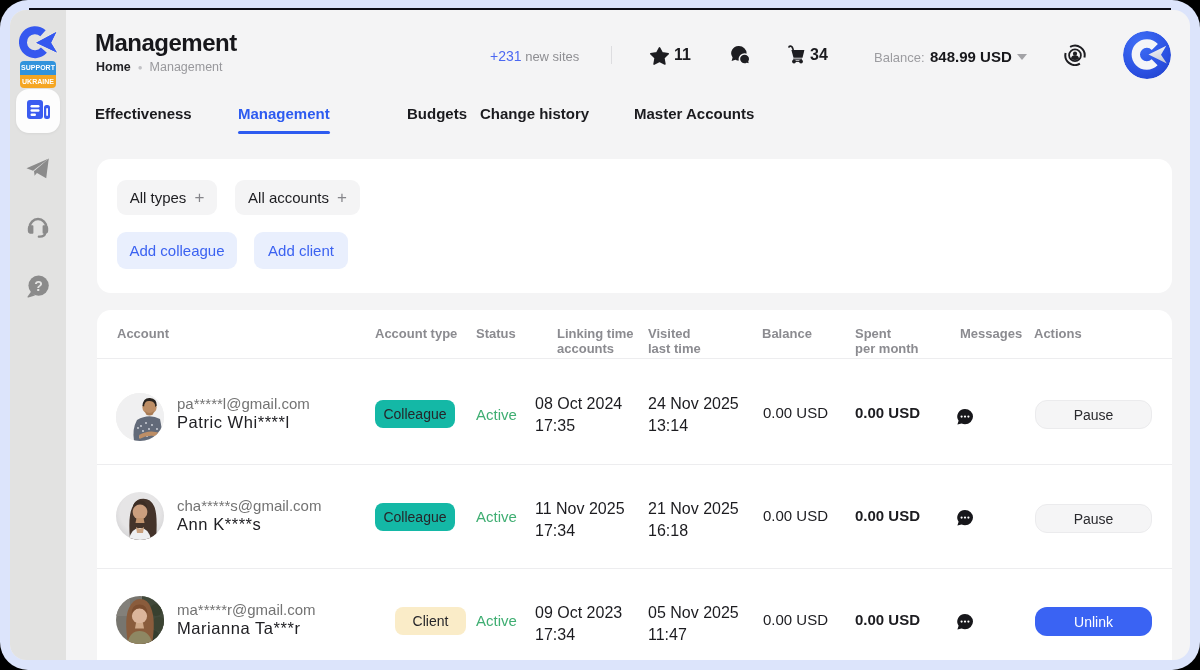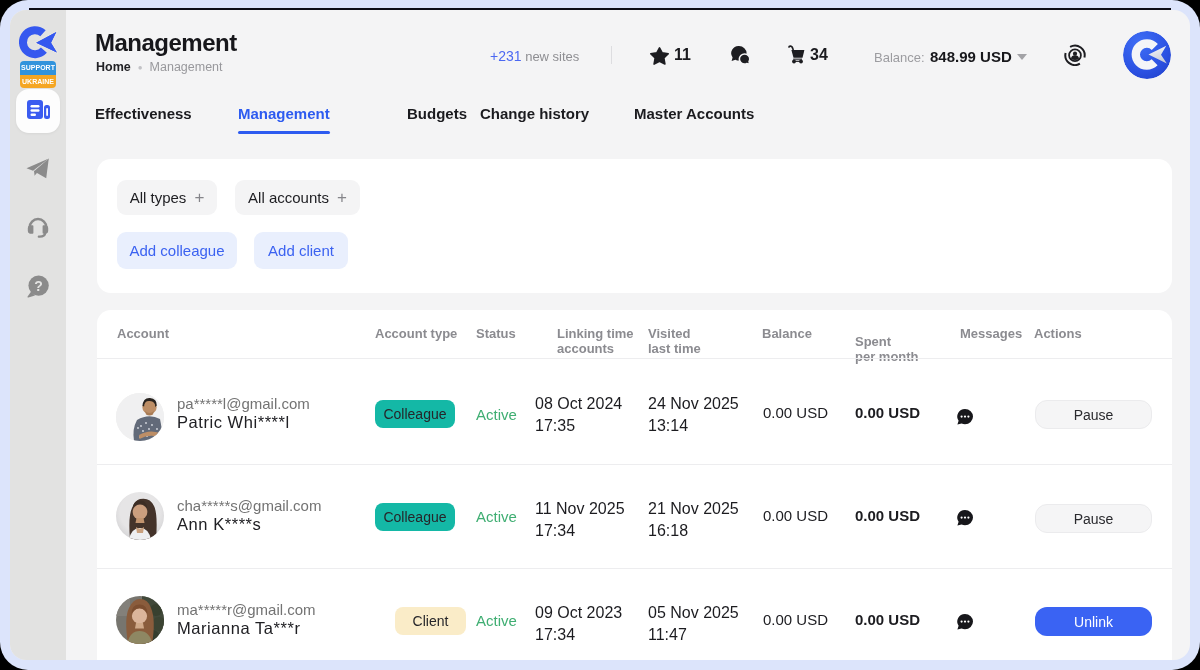--- a/index.html
+++ b/index.html
@@ -182,21 +182,21 @@
       <div class="bluebtn" style="left:20px; top:73px; width:120px;">Add colleague</div>
     </div>
 
     <div class="card2">
       <div class="th" style="left:20px;">Account</div>
       <div class="th" style="left:278px;">Account type</div>
       <div class="th" style="left:379px;">Status</div>
       <div class="th" style="left:460px;">Linking time<br>accounts</div>
       <div class="th" style="left:551px;">Visited<br>last time</div>
       <div class="th" style="left:665px;">Balance</div>
-      <div class="th" style="left:758px;margin-top:8px;">Spent<br>per month</div>
+      <div class="th" style="left:758px;">Spent<br>per month</div>
       <div class="th" style="left:863px;">Messages</div>
       <div class="th" style="left:937px;">Actions</div>
       <div class="hline" style="top:48px;"></div>
 
       <div class="row" style="top:48px;">
         <div class="avatar" style="top:35px; background:#ededec;">
           <svg width="48" height="48" viewBox="0 0 48 48">
             <rect width="48" height="48" fill="#f0f0f1"></rect>
             <path d="M21 27 q12 -7 23 -1 l4 22 h-30 q-2 -12 3 -21Z" fill="#626a79"></path>
             <circle cx="25" cy="33" r="0.9" fill="#d8dbe2"></circle>

